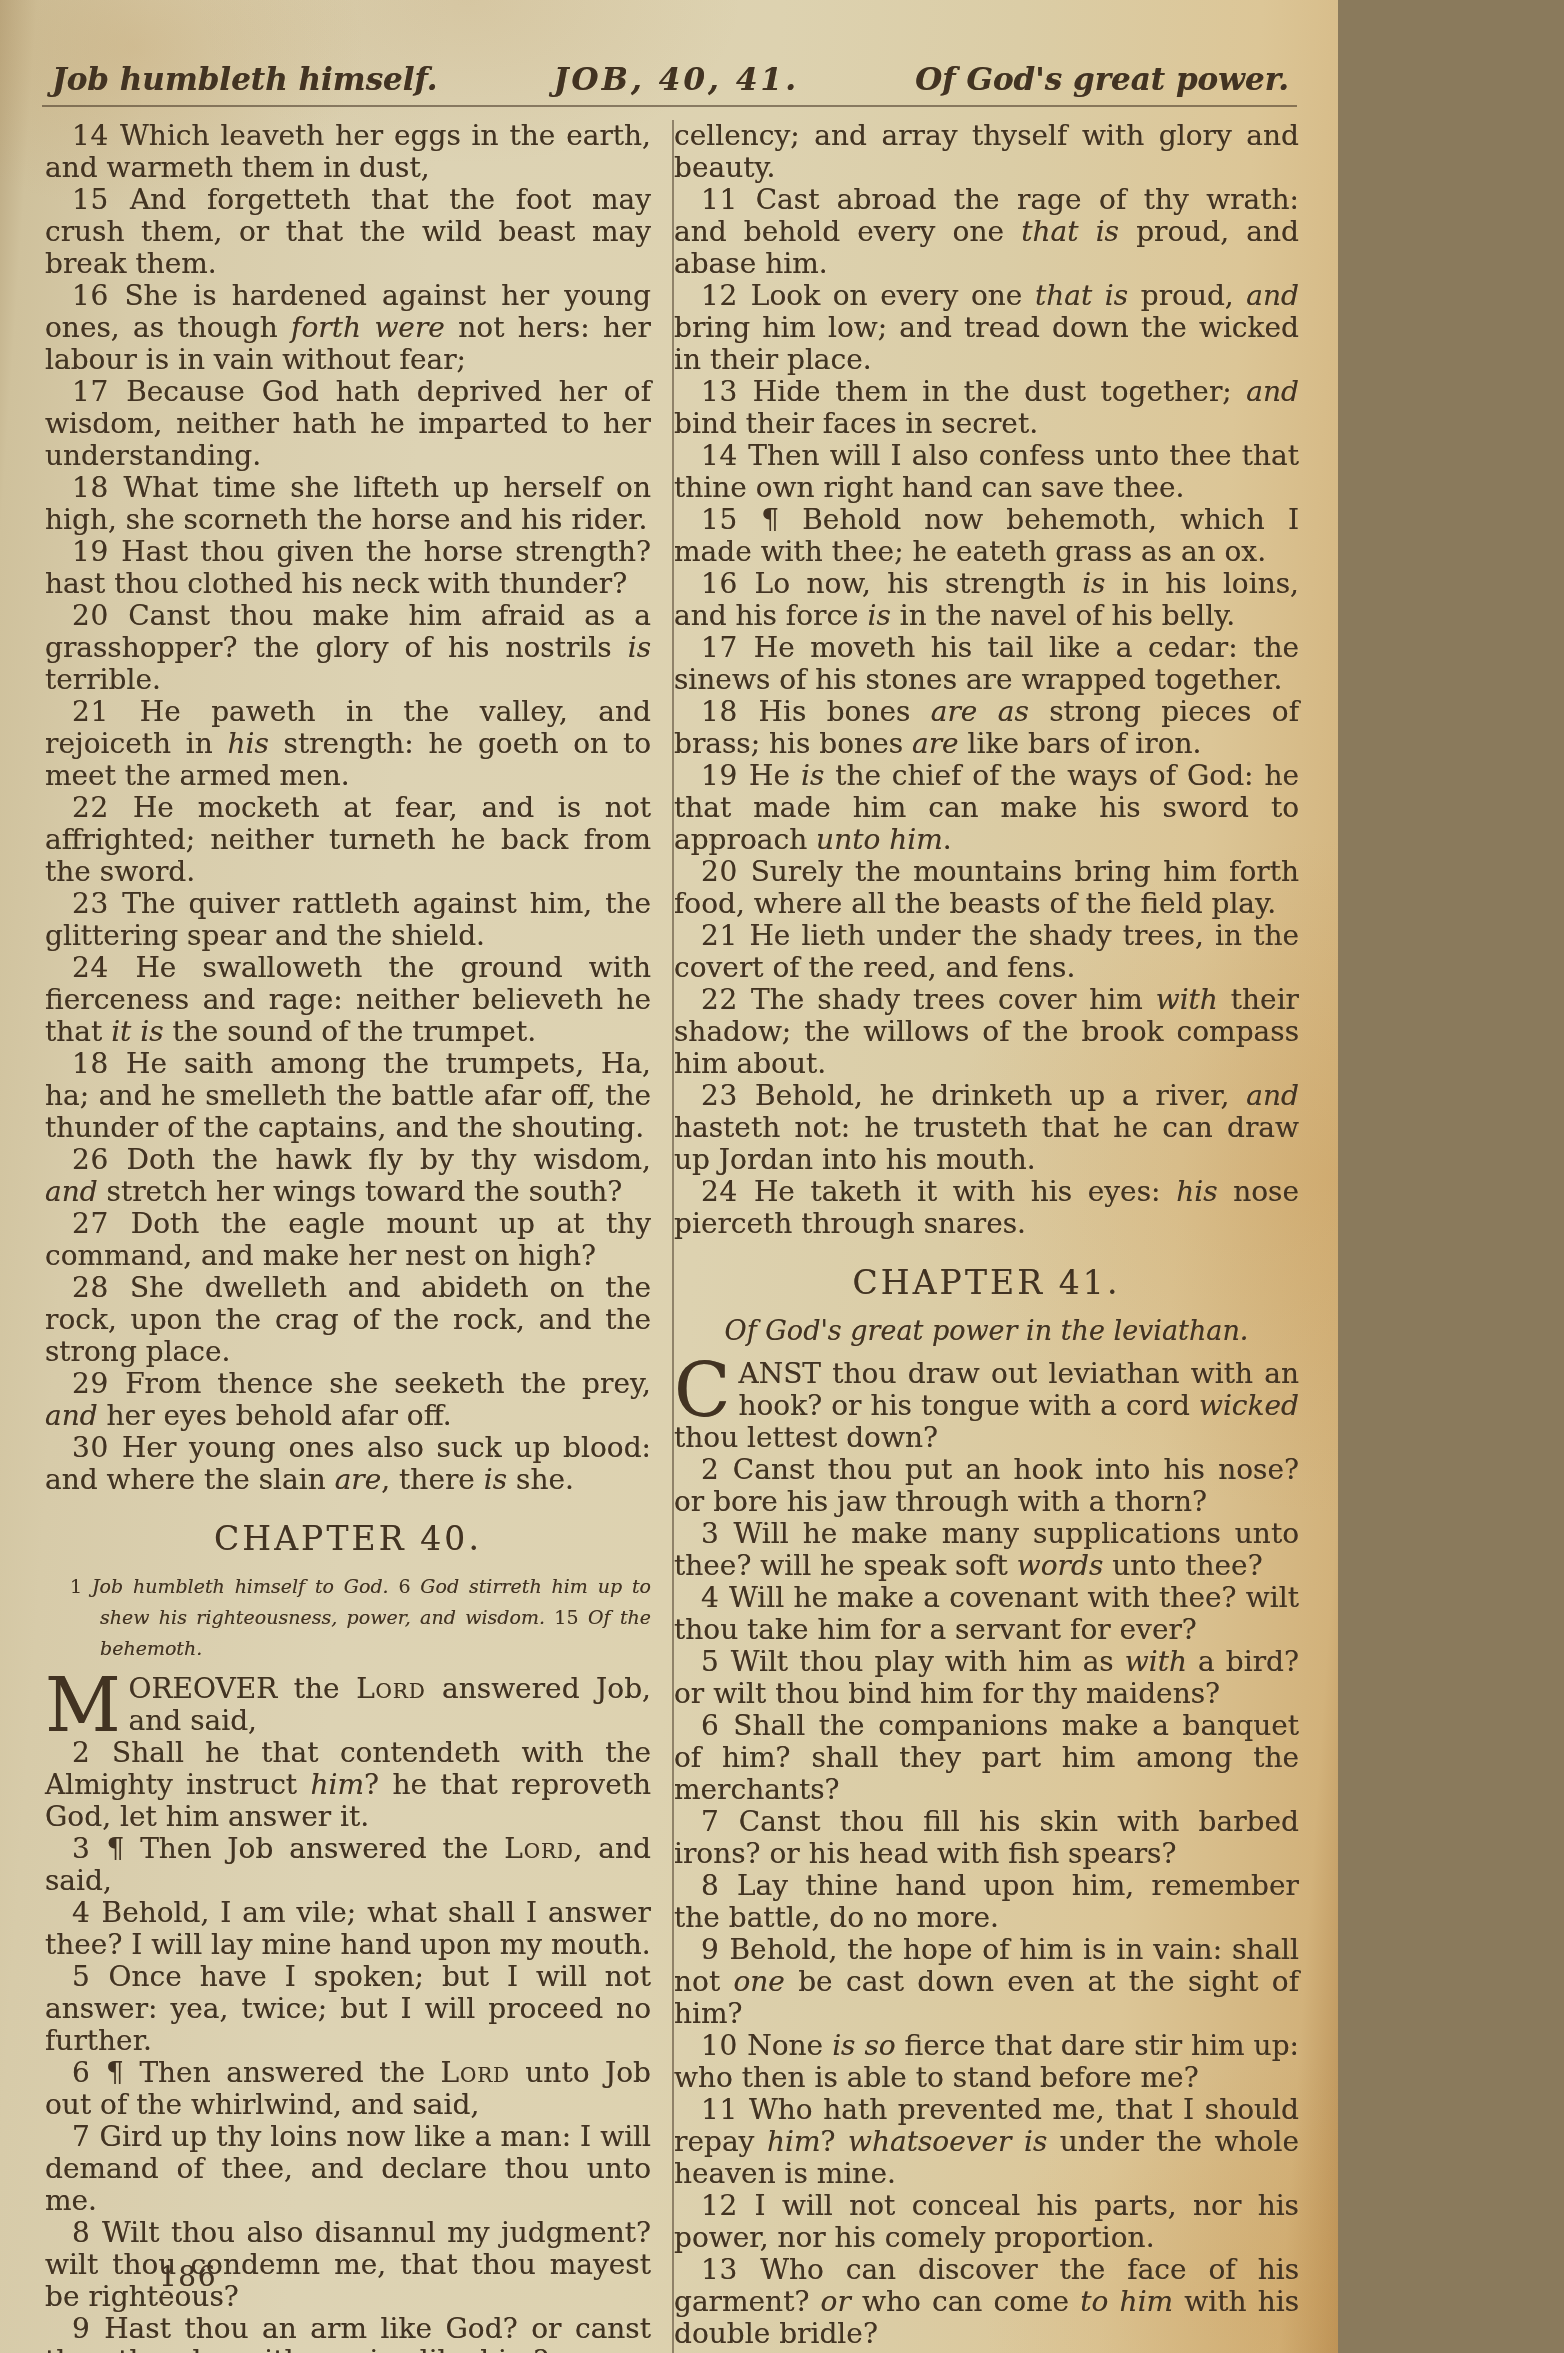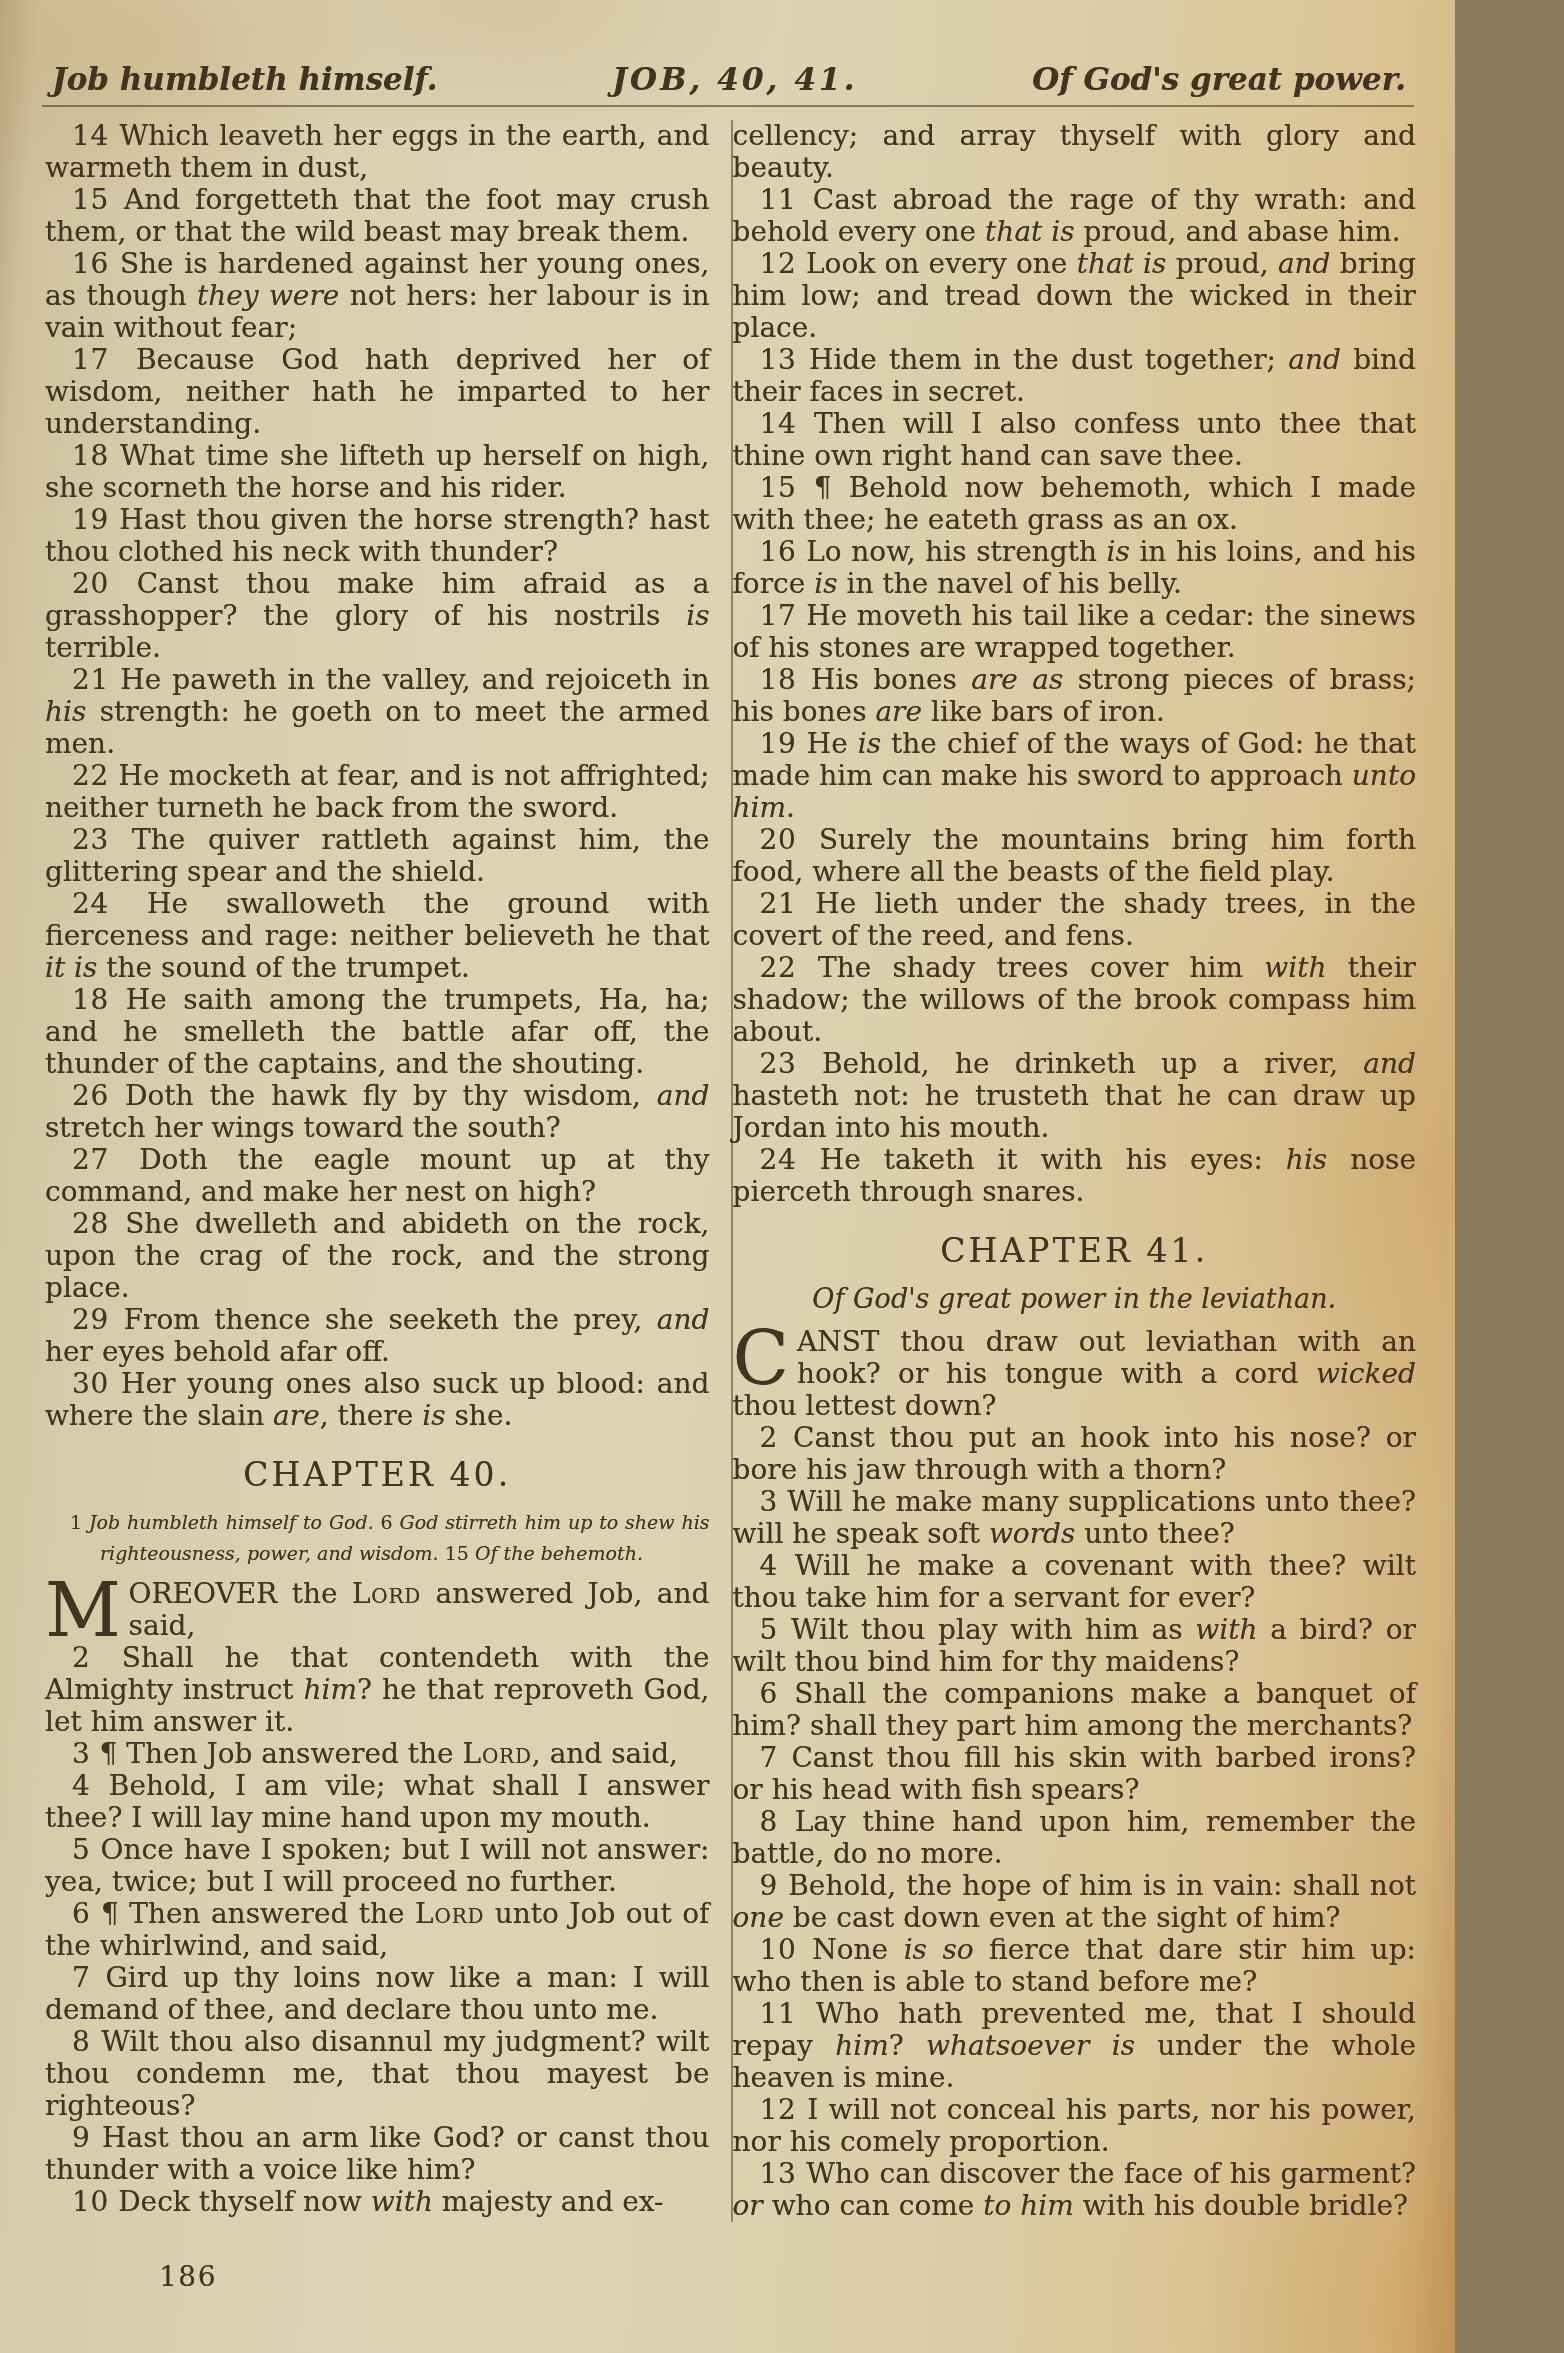--- a/index.html
+++ b/index.html
@@ -1,18 +1,18 @@
 <!DOCTYPE html>
 <html style="font-size:12.5px"><head>
 <meta charset="utf-8">
 <style>
   html,body{margin:0;padding:0;background:#8a7a5c;}
   .page{
     position:relative;
-    width:1455px;height:2354px;
+    width:1338px;height:2354px;
     overflow:hidden;
     font-family:"DejaVu Serif", serif;
     color:#423322;
     background:
       radial-gradient(329px 235px at 10% 2%, rgba(190,150,90,.28), transparent 70%),
       radial-gradient(548px 469px at 100% 50%, rgba(198,148,78,.30), transparent 72%),
       radial-gradient(438px 344px at 97% 98%, rgba(205,158,88,.32), transparent 72%),
       radial-gradient(391px 235px at 35% 0%, rgba(180,140,80,.18), transparent 70%),
       linear-gradient(94deg,#b9a67f 0%,#cfc19c 2.5%,#d7cba9 10%,#ddd3b4 30%,#ddd2b0 52%,#dbcda6 68%,#dcc697 84%,#d2b27b 96%,#b98f55 100%);
     text-shadow:0 0 0.5px rgba(66,51,34,.55);
@@ -61,21 +61,21 @@
   <div class="runhead">
     <span class="rh-left">Job humbleth himself.</span>
     <span class="rh-center">JOB, 40, 41.</span>
     <span class="rh-right">Of God's great power.</span>
   </div>
   <div class="rule"></div>
   <div class="cols">
     <div class="col col-left" id="col-left">
         <p class="verse"><span class="vnum">14</span> Which leaveth her eggs in the earth, and warmeth them in dust,</p>
         <p class="verse"><span class="vnum">15</span> And forgetteth that the foot may crush them, or that the wild beast may break them.</p>
-        <p class="verse"><span class="vnum">16</span> She is hardened against her young ones, as though <i>they were</i> not hers: her labour is in vain without fear;</p>
+        <p class="verse"><span class="vnum">16</span> She is hardened against her young ones, as though <i>forth were</i> not hers: her labour is in vain without fear;</p>
         <p class="verse"><span class="vnum">17</span> Because God hath deprived her of wisdom, neither hath he imparted to her understanding.</p>
         <p class="verse"><span class="vnum">18</span> What time she lifteth up herself on high, she scorneth the horse and his rider.</p>
         <p class="verse"><span class="vnum">19</span> Hast thou given the horse strength? hast thou clothed his neck with thunder?</p>
         <p class="verse"><span class="vnum">20</span> Canst thou make him afraid as a grasshopper? the glory of his nostrils <i>is</i> terrible.</p>
         <p class="verse"><span class="vnum">21</span> He paweth in the valley, and rejoiceth in <i>his</i> strength: he goeth on to meet the armed men.</p>
         <p class="verse"><span class="vnum">22</span> He mocketh at fear, and is not affrighted; neither turneth he back from the sword.</p>
         <p class="verse"><span class="vnum">23</span> The quiver rattleth against him, the glittering spear and the shield.</p>
         <p class="verse"><span class="vnum">24</span> He swalloweth the ground with fierceness and rage: neither believeth he that <i>it is</i> the sound of the trumpet.</p>
         <p class="verse"><span class="vnum">18</span> He saith among the trumpets, Ha, ha; and he smelleth the battle afar off, the thunder of the captains, and the shouting.</p>
         <p class="verse"><span class="vnum">26</span> Doth the hawk fly by thy wisdom, <i>and</i> stretch her wings toward the south?</p>

